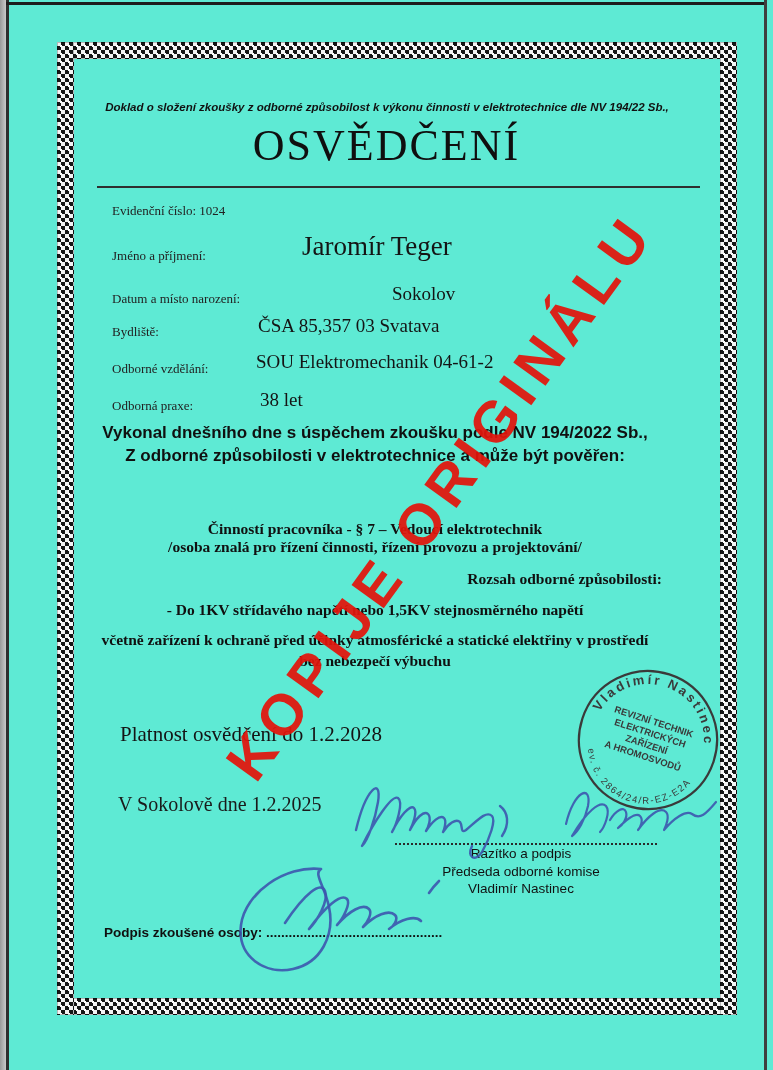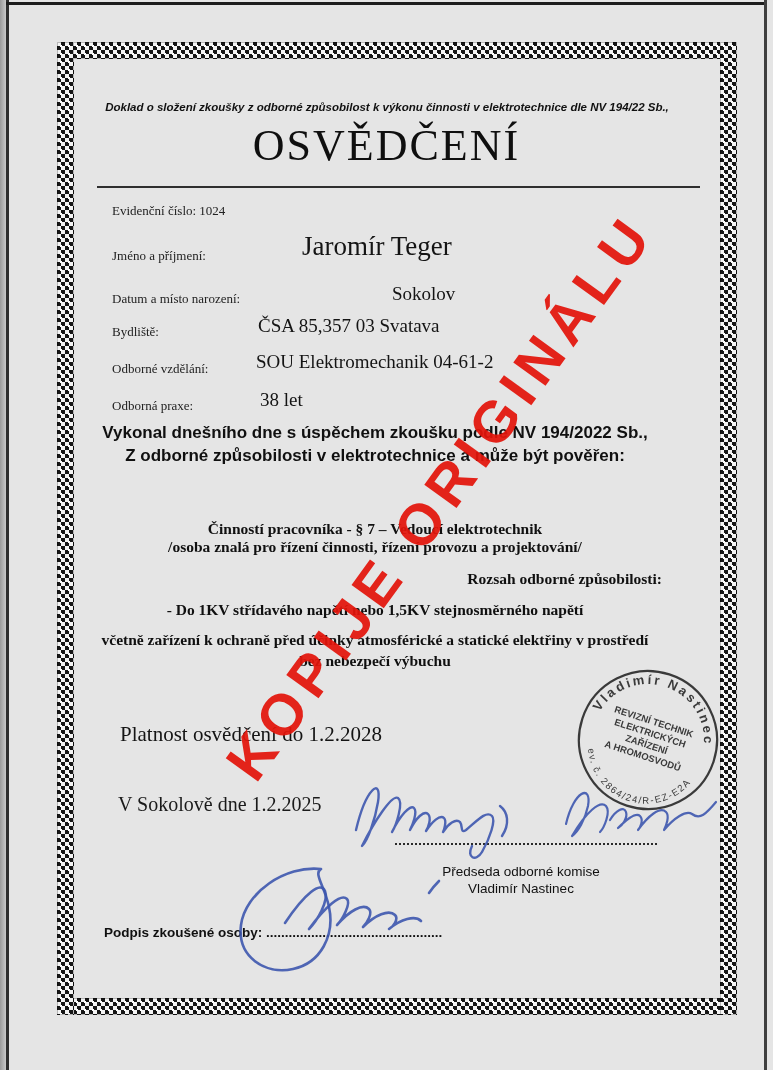--- a/index.html
+++ b/index.html
@@ -1,16 +1,16 @@
 <!DOCTYPE html>
 <html style="--watermark-red: #e3150b; --ink-blue: #3d56ae; --stamp-ink: #3a3a3a;"><head>
 <meta charset="utf-8">
 <style>
   html,body{margin:0;padding:0;background:#ffffff;}
-  .sheet{position:relative;width:773px;height:1070px;background:#e5e5e5;overflow:hidden;
+  .sheet{position:relative;width:773px;height:1070px;background:#5eead4;overflow:hidden;
          font-family:"Liberation Serif",serif;color:#1c1c1c;}
   .abs{position:absolute;}
   
   .edge-left-fill{left:0;top:0;width:6px;height:1070px;background:linear-gradient(to right,#9a9a9a,#c9c9c9);}
   .edge-left-line{left:6px;top:0;width:3px;height:1070px;background:#2e2e2e;}
   .edge-top-line{left:6px;top:2px;width:761px;height:3px;background:#1d1d1d;}
   .edge-right-line{left:764px;top:0;width:3px;height:1070px;background:#3f3f3f;}
   
   .orn-frame{left:57px;top:42px;width:680px;height:973px;}
   .orn{position:absolute;background-image:
@@ -115,20 +115,21 @@
       <text x="74" y="58" text-anchor="middle" font-size="9.5" font-weight="600">REVIZNÍ TECHNIK</text>
       <text x="74" y="70" text-anchor="middle" font-size="9.5" font-weight="600">ELEKTRICKÝCH</text>
       <text x="74" y="82" text-anchor="middle" font-size="9.5" font-weight="600">ZAŘÍZENÍ</text>
       <text x="74" y="94" text-anchor="middle" font-size="9.5" font-weight="600">A HROMOSVODŮ</text>
     </g>
   </svg>
 
   <div class="abs place-date">V Sokolově dne 1.2.2025</div>
 
   <div class="abs dotline"></div>
+  <div class="abs captions" style="top:846px;">Razítko a podpis</div>
   <div class="abs captions" style="top:864px;">Předseda odborné komise</div>
   <div class="abs captions" style="top:881px;">Vladimír Nastinec</div>
 
   <div class="abs examinee">Podpis zkoušené osoby: ...............................................</div>
 
   <svg class="abs sig" style="left:348px;top:768px;" width="215" height="95" viewBox="0 0 215 95">
     <path stroke-width="2.4" d="M8 62 C 18 20 34 8 30 34 C 27 52 20 72 14 78 C 26 54 44 26 50 30 C 56 34 48 58 44 64 C 52 48 62 36 66 40 C 70 44 64 58 62 62 C 68 50 76 42 80 46 C 84 50 80 60 78 63 C 84 54 92 46 96 50 C 99 53 96 62 95 64 C 100 56 108 50 112 54 C 115 58 112 66 118 62 C 128 54 138 42 144 48 C 148 52 142 70 134 84 C 128 94 118 90 124 78"></path>
     <path stroke-width="2.4" d="M 152 38 C 160 44 162 56 154 68"></path>
   </svg>
 

